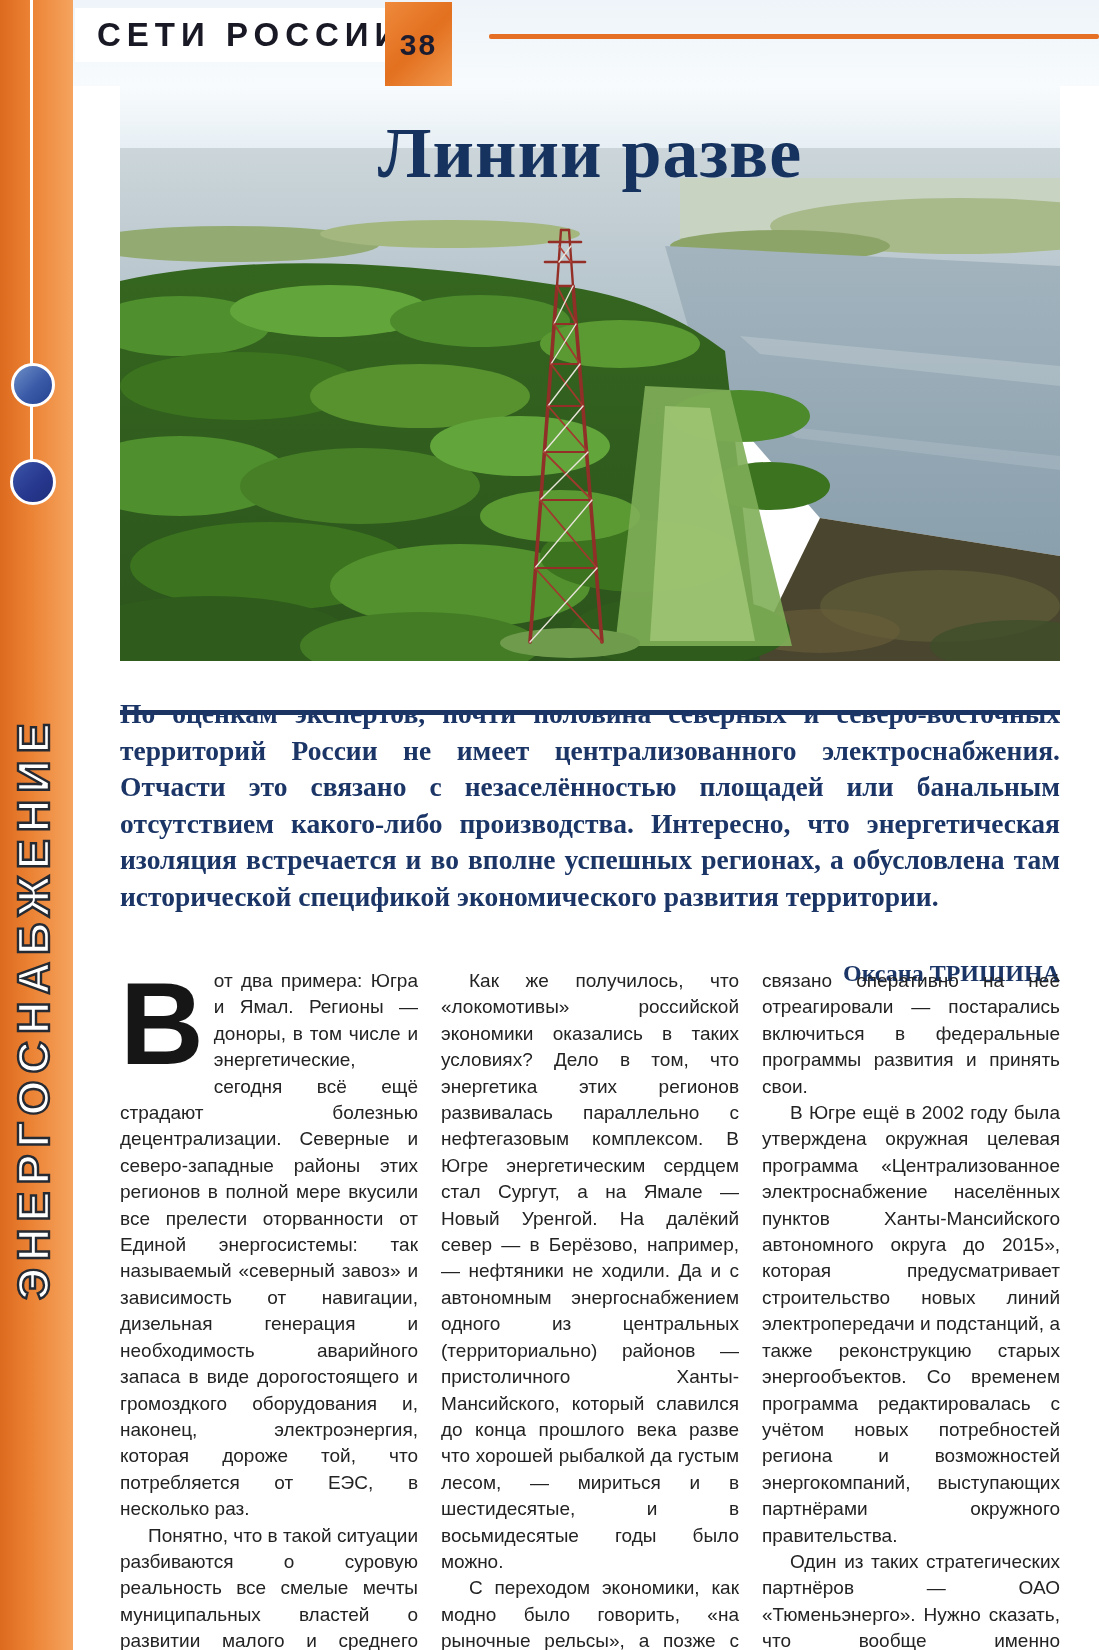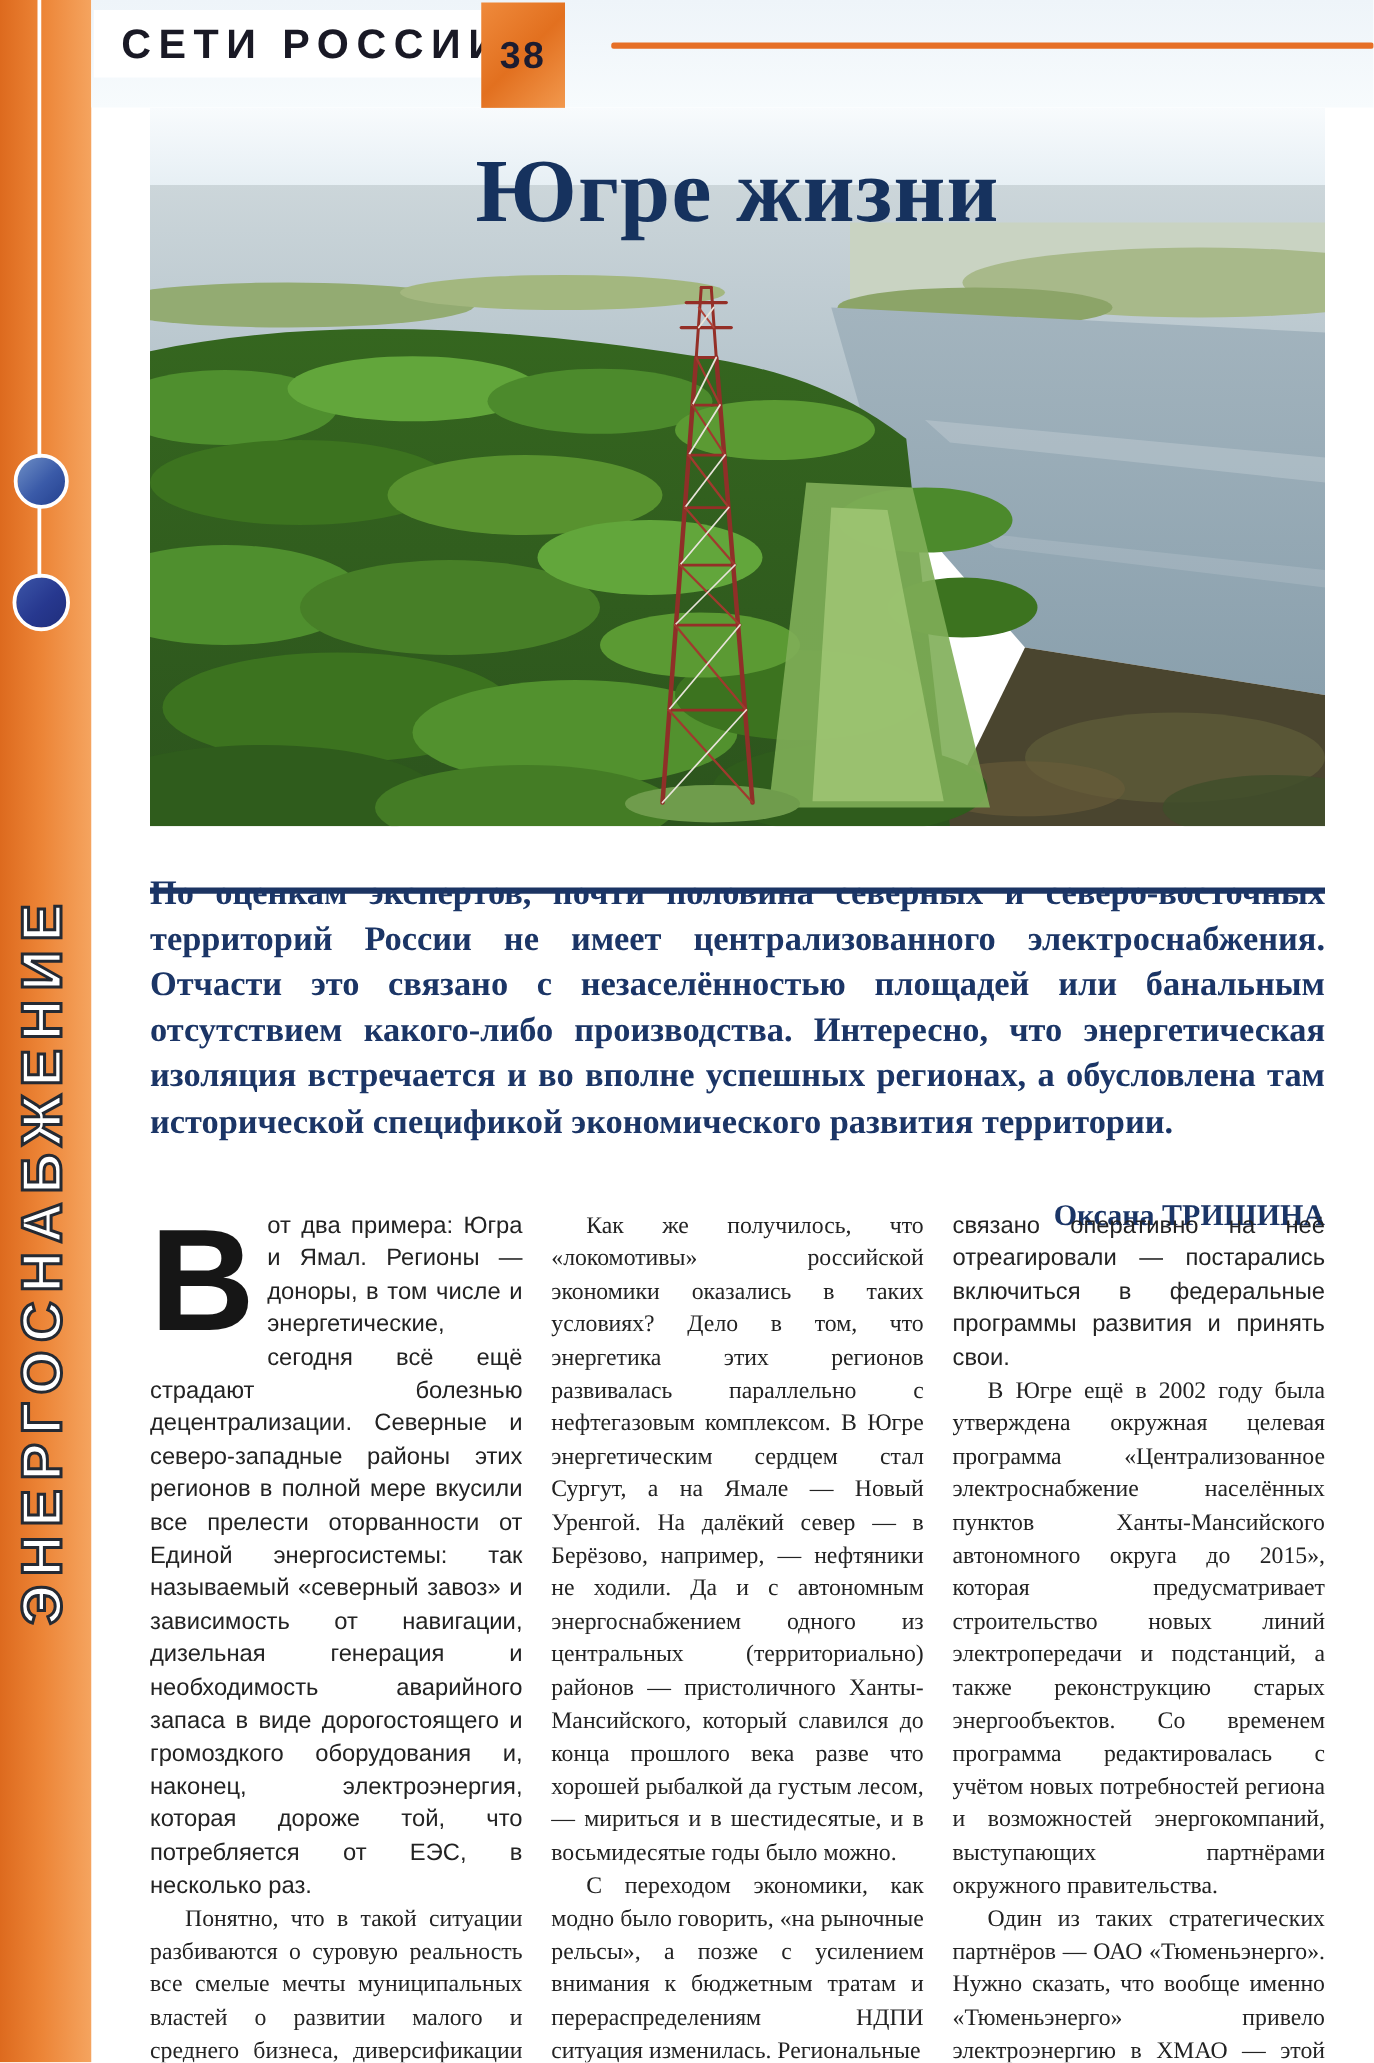--- a/index.html
+++ b/index.html
@@ -47,21 +47,21 @@
       font-family:"Liberation Serif",serif;font-weight:700;font-size:27.5px;line-height:36.6px;
       color:#1b3566;text-align:justify;}
   .author{position:absolute;left:120px;top:916px;width:940px;text-align:right;
       font-family:"Liberation Serif",serif;font-weight:700;font-size:24px;color:#1b3566;margin-top:44px;}
 
   
   .columns{position:absolute;left:120px;top:968px;width:940px;display:flex;gap:23px;}
   .col{flex:1 1 0;font-size:19px;line-height:26.4px;color:#232323;text-align:justify;
       font-family:"Liberation Sans",sans-serif;}
   .col p{margin:0;}
-  .col p.indent{text-indent:28px;font-family:Liberation Serif, serif;}
+  .col p.indent{text-indent:28px;}
   .dropcap{float:left;font-size:116px;line-height:100px;font-weight:700;color:#161616;
       margin:6px 10px 0 0;font-family:"Liberation Sans",sans-serif;}
 </style>
 </head>
 <body>
 
 <div class="page">
 
   <div class="rubric-bar">
     <div class="bead-string"></div>
@@ -173,21 +173,21 @@
         <line x1="428" y1="320" x2="468" y2="366" stroke="#a03a2e" stroke-width="1.8"></line>
         <line x1="463" y1="320" x2="424" y2="366" stroke="#e8e4da" stroke-width="1.4"></line>
         <line x1="424" y1="366" x2="472" y2="414" stroke="#a03a2e" stroke-width="1.8"></line>
         <line x1="468" y1="366" x2="420" y2="414" stroke="#e8e4da" stroke-width="1.4"></line>
         <line x1="420" y1="414" x2="477" y2="482" stroke="#a03a2e" stroke-width="1.8"></line>
         <line x1="472" y1="414" x2="415" y2="482" stroke="#e8e4da" stroke-width="1.4"></line>
         <line x1="415" y1="482" x2="482" y2="556" stroke="#a03a2e" stroke-width="1.8"></line>
         <line x1="477" y1="482" x2="410" y2="556" stroke="#e8e4da" stroke-width="1.4"></line>
       </g>
     </svg>
-    <div class="photo-title">Югре жизни</div>
+    <div class="photo-title">Линии разве</div>
   </div>
 
   <div class="lead-rule"></div>
   <div class="lead">По оценкам экспертов, почти половина северных и северо-восточных территорий России не имеет централизованного электроснабжения. Отчасти это связано с незаселённостью площадей или банальным отсутствием какого-либо производства. Интересно, что энергетическая изоляция встречается и во вполне успешных регионах, а обусловлена там исторической спецификой экономического развития территории.</div>
   <div class="author">Оксана ТРИШИНА</div>
 
   <div class="columns">
     <div class="col">
       <p><span class="dropcap">В</span><span>от два примера: Югра и Ямал. Регионы — доноры, в том числе и энергетические, сегодня всё ещё страдают болезнью децентрализации. Северные и северо-западные районы этих регионов в полной мере вкусили все прелести оторванности от Единой энергосистемы: так называемый «северный завоз» и зависимость от навигации, дизельная генерация и необходимость аварийного запаса в виде дорогостоящего и громоздкого оборудования и, наконец, электроэнергия, которая дороже той, что потребляется от ЕЭС, в несколько раз.</span></p>
       <p class="indent"><span>Понятно, что в такой ситуации разбиваются о суровую реальность все смелые мечты муниципальных властей о развитии малого и среднего бизнеса, диверсификации экономики и инновационном развитии. И даже просто о развитии.</span></p>

